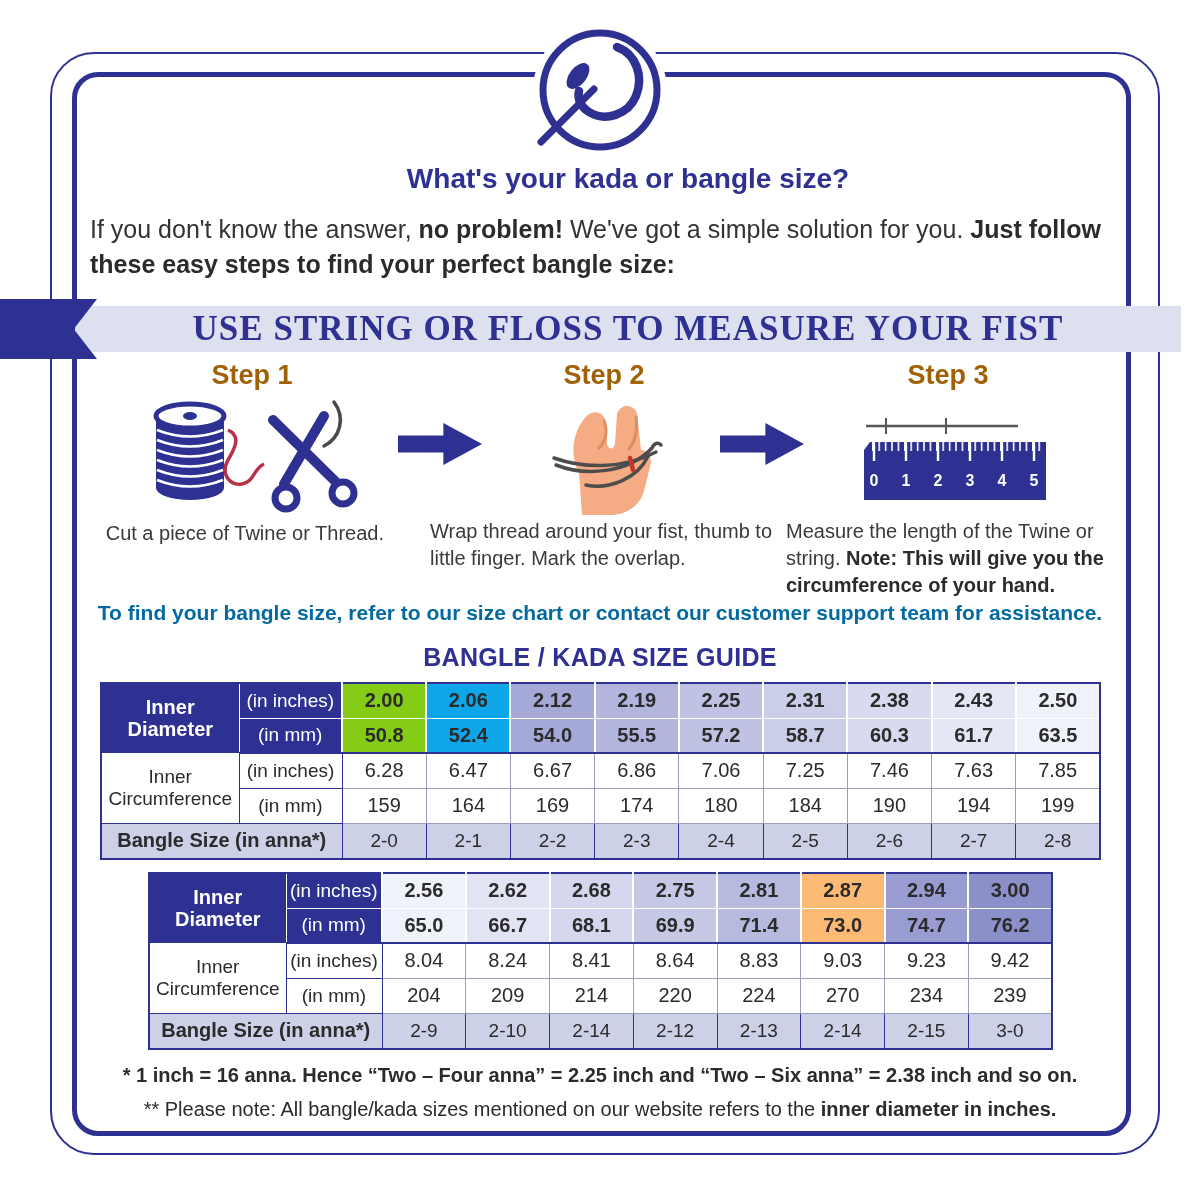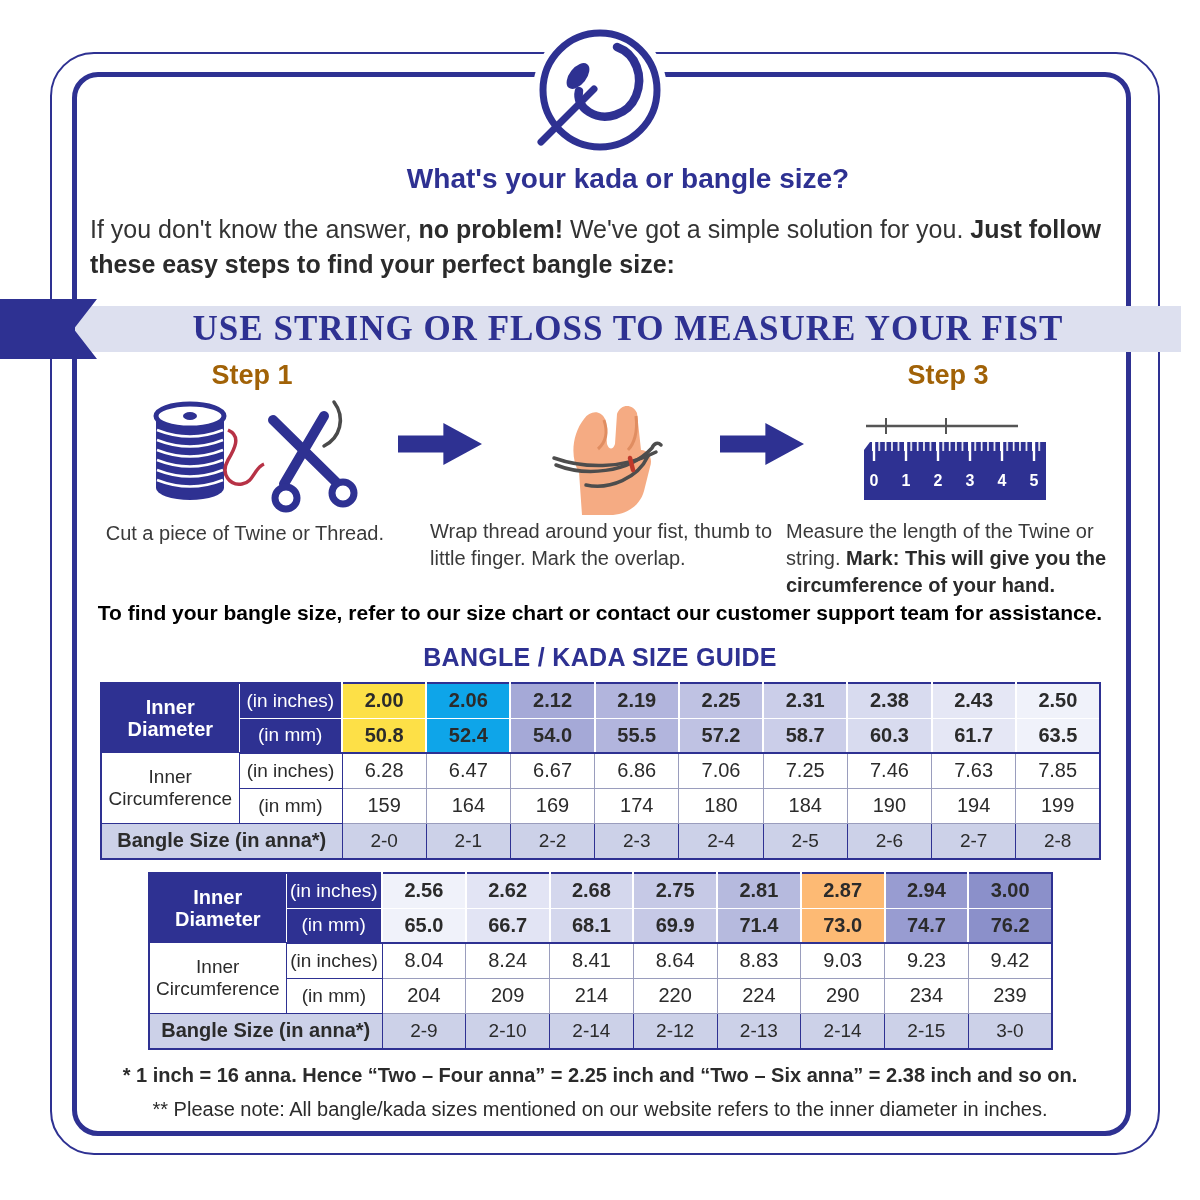--- a/index.html
+++ b/index.html
@@ -46,21 +46,21 @@
     clip-path:polygon(0 30%,54% 30%,54% 0,100% 50%,54% 100%,54% 70%,0 70%); }
   .ar1 { left:398px; } .ar2 { left:720px; }
 
   .caption { z-index:2; font-size:20px; line-height:27px; color:#3a3a3a; }
   .cap1 { left:66px; top:520px; width:318px; text-align:right; }
   .cap2 { left:430px; top:518px; width:362px; }
   .cap3 { left:786px; top:518px; width:330px; }
   .caption b { color:#2b2b2b; }
 
   .assist { top:601px; left:0; width:1200px; text-align:center; z-index:2;
-    font-size:21px; font-weight:bold; color:#000000; }
+    font-size:21px; font-weight:bold; color:#0369a1; }
   .guide-title { top:643px; left:0; width:1200px; text-align:center; z-index:2;
     font-size:25px; font-weight:bold; color:#2e3192; letter-spacing:0.3px; }
 
   
   .tbl-wrap { z-index:2; }
   .tw1 { left:100px; top:682px; width:1001px; }
   .tw2 { left:148px; top:872px; width:905px; }
   table.size-table { border-collapse:collapse; width:100%; table-layout:fixed;
     border:2px solid #2e3192; }
   table.size-table td { text-align:center; vertical-align:middle; padding:0;
@@ -72,32 +72,32 @@
   .nv { background:#2e3192; color:#ffffff !important; border-color:#ffffff !important; }
   .v { font-size:20px; }
   .diam .v { font-weight:bold; border-left:2px solid #ffffff; border-top:1px solid #ffffff;
     border-bottom:1px solid #ffffff; border-right:0; }
   .diam2 .v, .diam2 .lblu { border-bottom:2px solid #2e3192 !important; }
   .circ .v { border:1px solid #9a9dbd; }
   .bang td { border-top:2px solid #2e3192; background:#ccd1e8; }
   .bang .v { border-left:1px solid #9a9dbd; font-size:19px; }
   .lblb { font-weight:bold; font-size:20px; background:#ccd1e8; }
   
-  .g0{background:#fde047}.g1{background:#0ea5e9}.g2{background:#a5a9d7}
+  .g0{background:#84cc16}.g1{background:#0ea5e9}.g2{background:#a5a9d7}
   .g3{background:#b2b5dd}.g4{background:#bfc2e3}.g5{background:#cbcee9}
   .g6{background:#d8dbef}.g7{background:#e5e7f5}.g8{background:#f0f2fa}
   
   .h0{background:#f0f2fa}.h1{background:#e2e4f4}.h2{background:#d4d7ed}
   .h3{background:#c6c9e6}.h4{background:#b6bade}.h5{background:#fdba74}
   .h6{background:#989cd1}.h7{background:#8b90ca}
 
   .note { left:0; width:1200px; text-align:center; z-index:2; font-size:20px; color:#2b2b2b; }
   .note1 { top:1064px; font-weight:bold; }
   .note2 { top:1098px; }
-  .note2 b { font-weight:normal; }
+  .note2 b { font-weight:bold; }
 </style>
 </head>
 <body>
 
 <div class="stage">
 
   <div class="abs outer-border"></div>
   <div class="abs inner-border"></div>
 
   <div class="abs logo">
@@ -115,20 +115,21 @@
     <div><span>If you don't know the answer, </span><b>no problem!</b><span> We've got a simple solution for you. </span><b>Just follow</b></div>
     <div><b>these easy steps to find your perfect bangle size:</b></div>
   </div>
 
   <div class="abs band">
     <div class="band-text">USE STRING OR FLOSS TO MEASURE YOUR FIST</div>
   </div>
   <div class="abs ribbon"></div>
 
   <div class="abs step-label sl1">Step 1</div>
+  <div class="abs step-label sl2">Step 2</div>
   <div class="abs step-label sl3">Step 3</div>
 
   <div class="abs illus illus1">
     <svg width="232" height="120" viewBox="0 0 232 120">
       <path d="M18 20 V92 a34 12 0 0 0 68 0 V20" fill="#2e3192"></path>
       <path d="M19 34 q33 13 66 0" stroke="#ffffff" stroke-width="2.5" fill="none"></path>
       <path d="M19 44 q33 13 66 0" stroke="#ffffff" stroke-width="2.5" fill="none"></path>
       <path d="M19 54 q33 13 66 0" stroke="#ffffff" stroke-width="2.5" fill="none"></path>
       <path d="M19 64 q33 13 66 0" stroke="#ffffff" stroke-width="2.5" fill="none"></path>
       <path d="M19 74 q33 13 66 0" stroke="#ffffff" stroke-width="2.5" fill="none"></path>
@@ -182,21 +183,21 @@
       <text x="46" y="72" fill="#ffffff" font-size="16" font-weight="bold" text-anchor="middle" font-family="Liberation Sans, sans-serif">1</text>
       <text x="78" y="72" fill="#ffffff" font-size="16" font-weight="bold" text-anchor="middle" font-family="Liberation Sans, sans-serif">2</text>
       <text x="110" y="72" fill="#ffffff" font-size="16" font-weight="bold" text-anchor="middle" font-family="Liberation Sans, sans-serif">3</text>
       <text x="142" y="72" fill="#ffffff" font-size="16" font-weight="bold" text-anchor="middle" font-family="Liberation Sans, sans-serif">4</text>
       <text x="174" y="72" fill="#ffffff" font-size="16" font-weight="bold" text-anchor="middle" font-family="Liberation Sans, sans-serif">5</text>
     </svg>
   </div>
 
   <div class="abs caption cap1">Cut a piece of Twine or Thread.</div>
   <div class="abs caption cap2">Wrap thread around your fist, thumb to little finger. Mark the overlap.</div>
-  <div class="abs caption cap3"><span>Measure the length of the Twine or string. </span><b>Mark: This will give you the circumference of your hand.</b></div>
+  <div class="abs caption cap3"><span>Measure the length of the Twine or string. </span><b>Note: This will give you the circumference of your hand.</b></div>
 
   <div class="abs assist">To find your bangle size, refer to our size chart or contact our customer support team for assistance.</div>
   <div class="abs guide-title">BANGLE / KADA SIZE GUIDE</div>
 
   <div class="abs tbl-wrap tw1">
     <table class="size-table">
       <colgroup>
           <col style="width:138px">
           <col style="width:103px">
           <col>
@@ -326,21 +327,21 @@
         <td class="v">9.23</td>
         <td class="v">9.42</td>
       </tr>
       <tr class="circ">
         <td class="lblu">(in mm)</td>
         <td class="v">204</td>
         <td class="v">209</td>
         <td class="v">214</td>
         <td class="v">220</td>
         <td class="v">224</td>
-        <td class="v">290</td>
+        <td class="v">270</td>
         <td class="v">234</td>
         <td class="v">239</td>
       </tr>
       <tr class="bang">
         <td class="lblb" colspan="2">Bangle Size (in anna*)</td>
         <td class="v">2-9</td>
         <td class="v">2-10</td>
         <td class="v">2-14</td>
         <td class="v">2-12</td>
         <td class="v">2-13</td>

